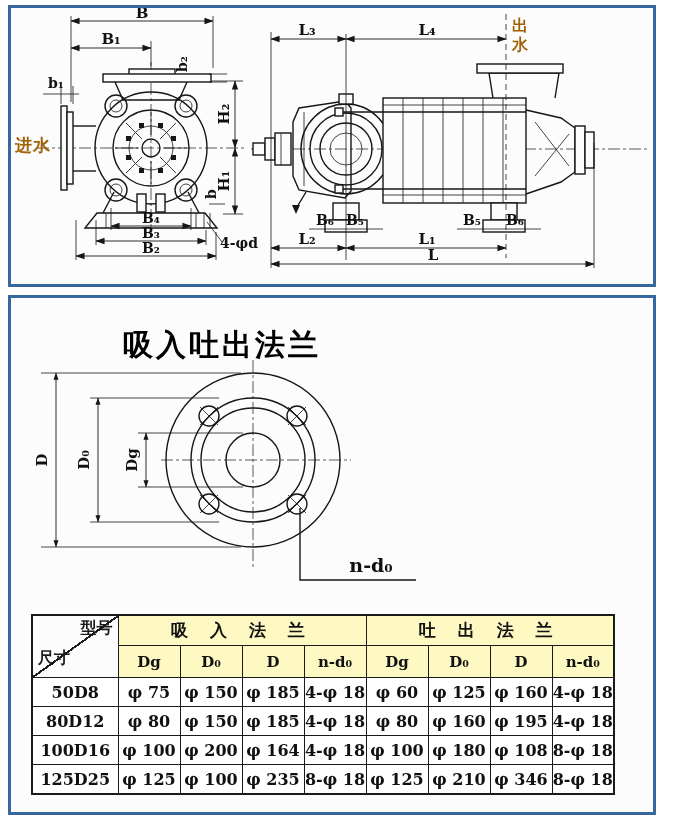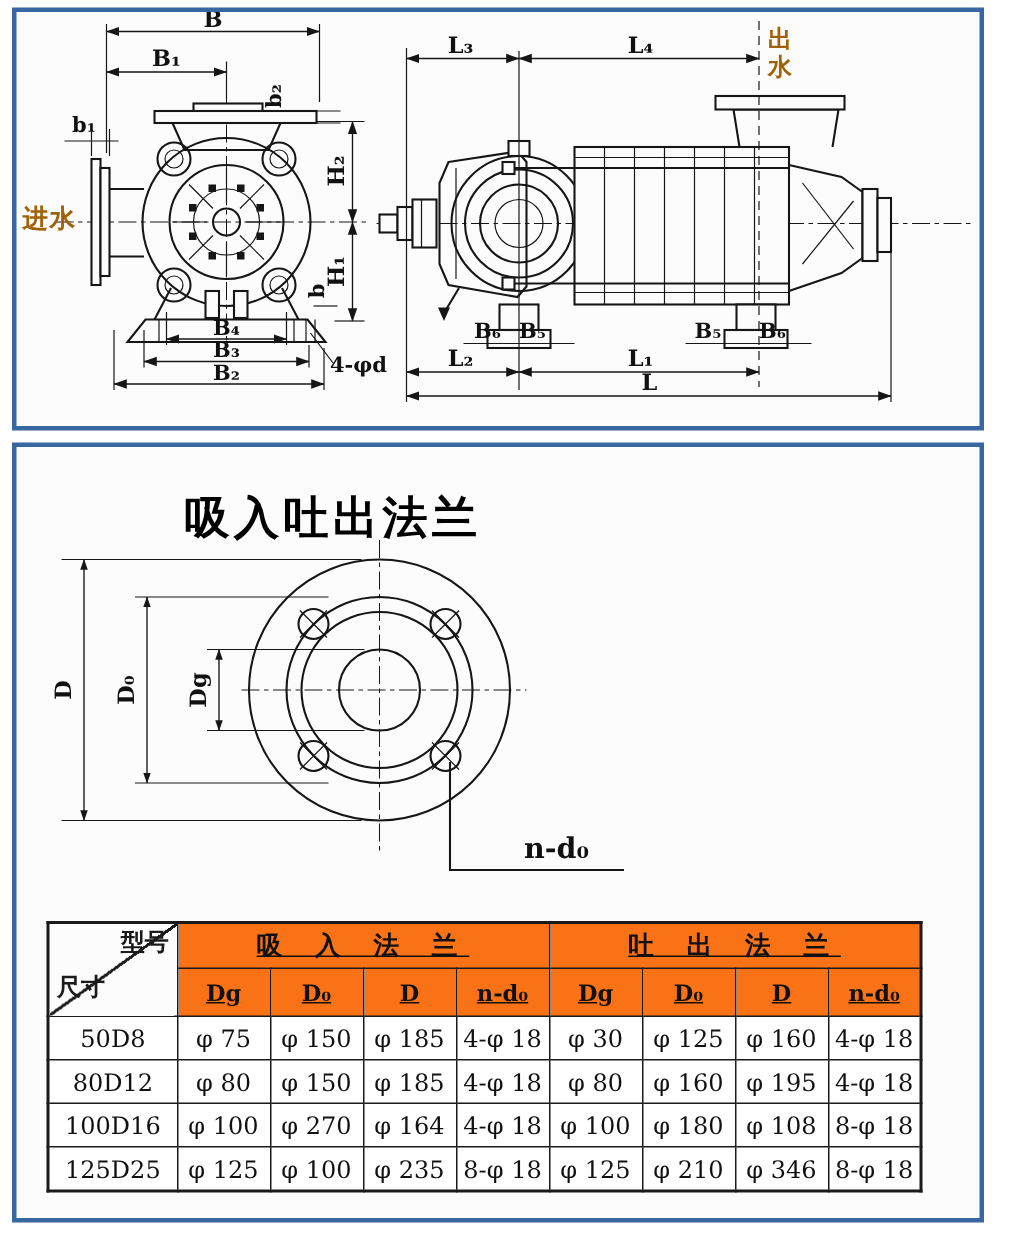--- a/index.html
+++ b/index.html
@@ -46,32 +46,32 @@
 
   table.spec{
     position:absolute;left:20px;top:316px;z-index:5;
     border-collapse:collapse;table-layout:fixed;background:#fff;
     border:2.5px solid #1a1a1a;
   }
   table.spec td{
     border:1.5px solid #1a1a1a;text-align:center;vertical-align:middle;
     padding:0;overflow:hidden;
   }
-  td.hdr{background:#f97316;text-decoration:underline;}
+  td.hdr{background:#fef9c3;}
   td.group-hdr{
     font-family:"DejaVu Sans","Liberation Sans",sans-serif;
     font-weight:bold;font-size:17px;letter-spacing:8px;height:29px;
   }
   td.sub-hdr{
     font-family:"DejaVu Serif","DejaVu Sans",serif;
     font-weight:bold;font-size:15px;height:31px;
   }
   td.model-cell,td.val-cell{
     font-family:"DejaVu Serif","DejaVu Sans",serif;
-    font-weight:normal;font-size:16px;height:28px;white-space:nowrap;
+    font-weight:bold;font-size:16px;height:28px;white-space:nowrap;
   }
   td.corner{
     position:relative;background:
       linear-gradient(to bottom right,
         rgba(0,0,0,0) calc(50% - 1px),#1a1a1a calc(50% - 1px),
         #1a1a1a calc(50% + 1px),rgba(0,0,0,0) calc(50% + 1px)),#fcfcfc;
   }
   .corner-top,.corner-bottom{
     position:absolute;
     font-family:"DejaVu Sans","Liberation Sans",sans-serif;
@@ -364,40 +364,40 @@
         <td class="hdr sub-hdr">D₀</td>
         <td class="hdr sub-hdr">D</td>
         <td class="hdr sub-hdr">n-d₀</td>
       </tr>
       <tr>
         <td class="model-cell">50D8</td>
         <td class="val-cell">φ 75</td>
         <td class="val-cell">φ 150</td>
         <td class="val-cell">φ 185</td>
         <td class="val-cell">4-φ 18</td>
-        <td class="val-cell">φ 30</td>
+        <td class="val-cell">φ 60</td>
         <td class="val-cell">φ 125</td>
         <td class="val-cell">φ 160</td>
         <td class="val-cell">4-φ 18</td>
       </tr>
       <tr>
         <td class="model-cell">80D12</td>
         <td class="val-cell">φ 80</td>
         <td class="val-cell">φ 150</td>
         <td class="val-cell">φ 185</td>
         <td class="val-cell">4-φ 18</td>
         <td class="val-cell">φ 80</td>
         <td class="val-cell">φ 160</td>
         <td class="val-cell">φ 195</td>
         <td class="val-cell">4-φ 18</td>
       </tr>
       <tr>
         <td class="model-cell">100D16</td>
         <td class="val-cell">φ 100</td>
-        <td class="val-cell">φ 270</td>
+        <td class="val-cell">φ 200</td>
         <td class="val-cell">φ 164</td>
         <td class="val-cell">4-φ 18</td>
         <td class="val-cell">φ 100</td>
         <td class="val-cell">φ 180</td>
         <td class="val-cell">φ 108</td>
         <td class="val-cell">8-φ 18</td>
       </tr>
       <tr>
         <td class="model-cell">125D25</td>
         <td class="val-cell">φ 125</td>

